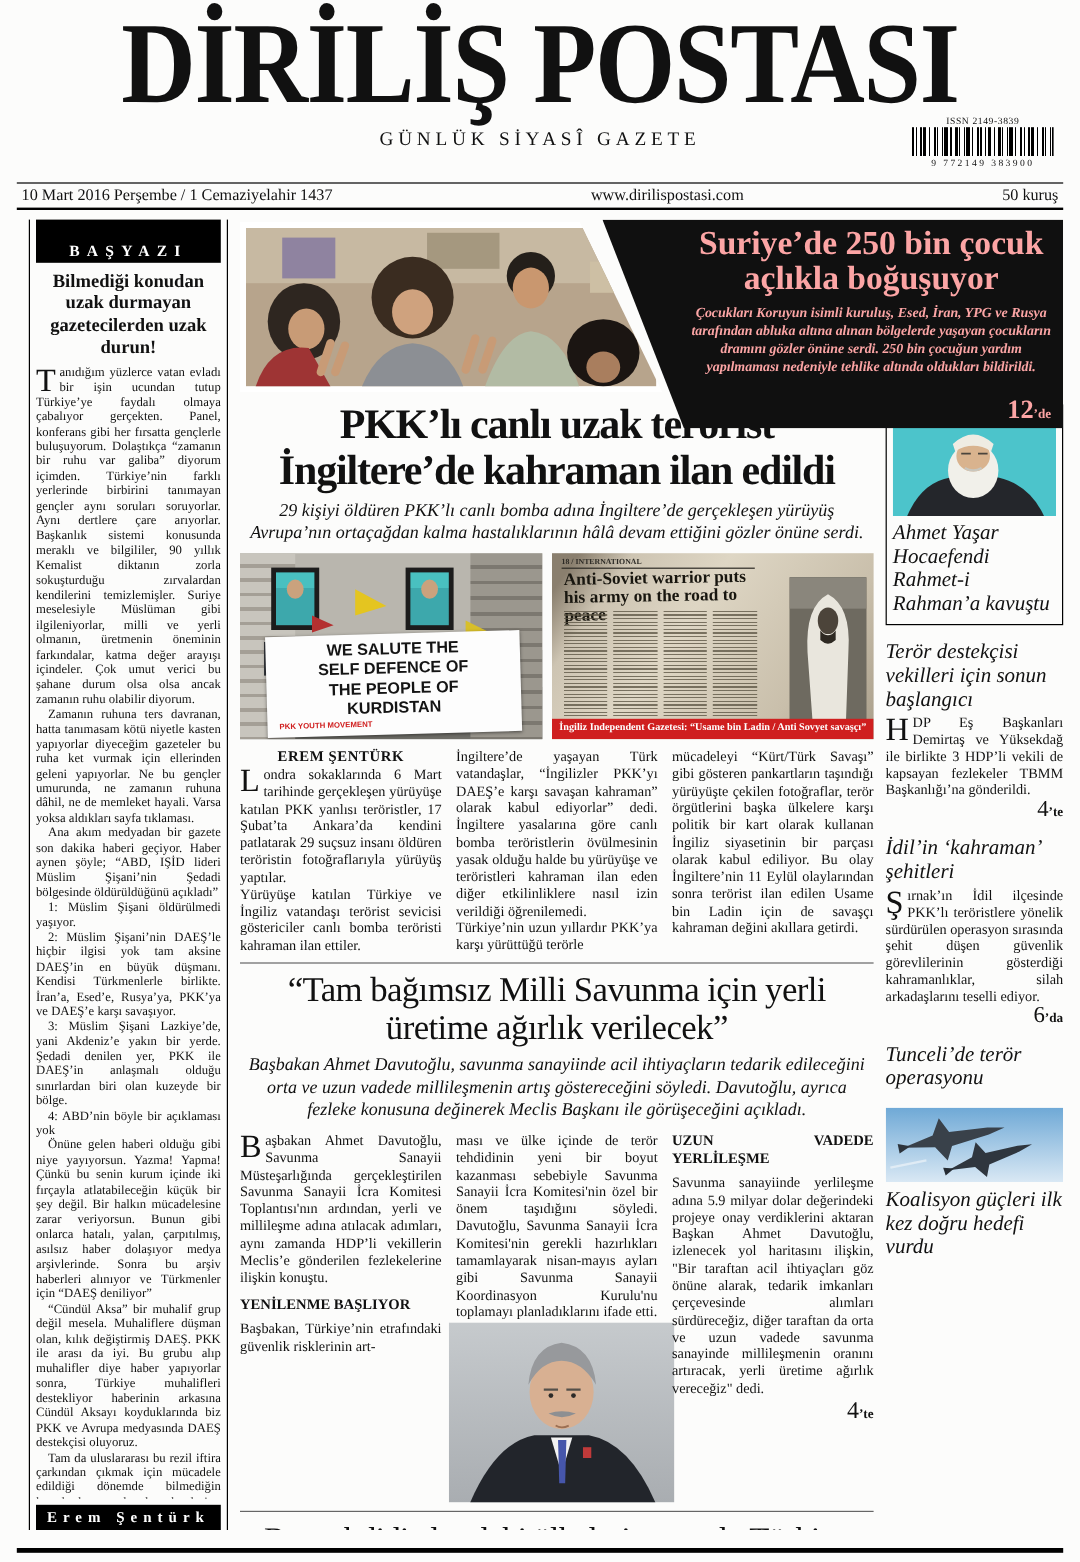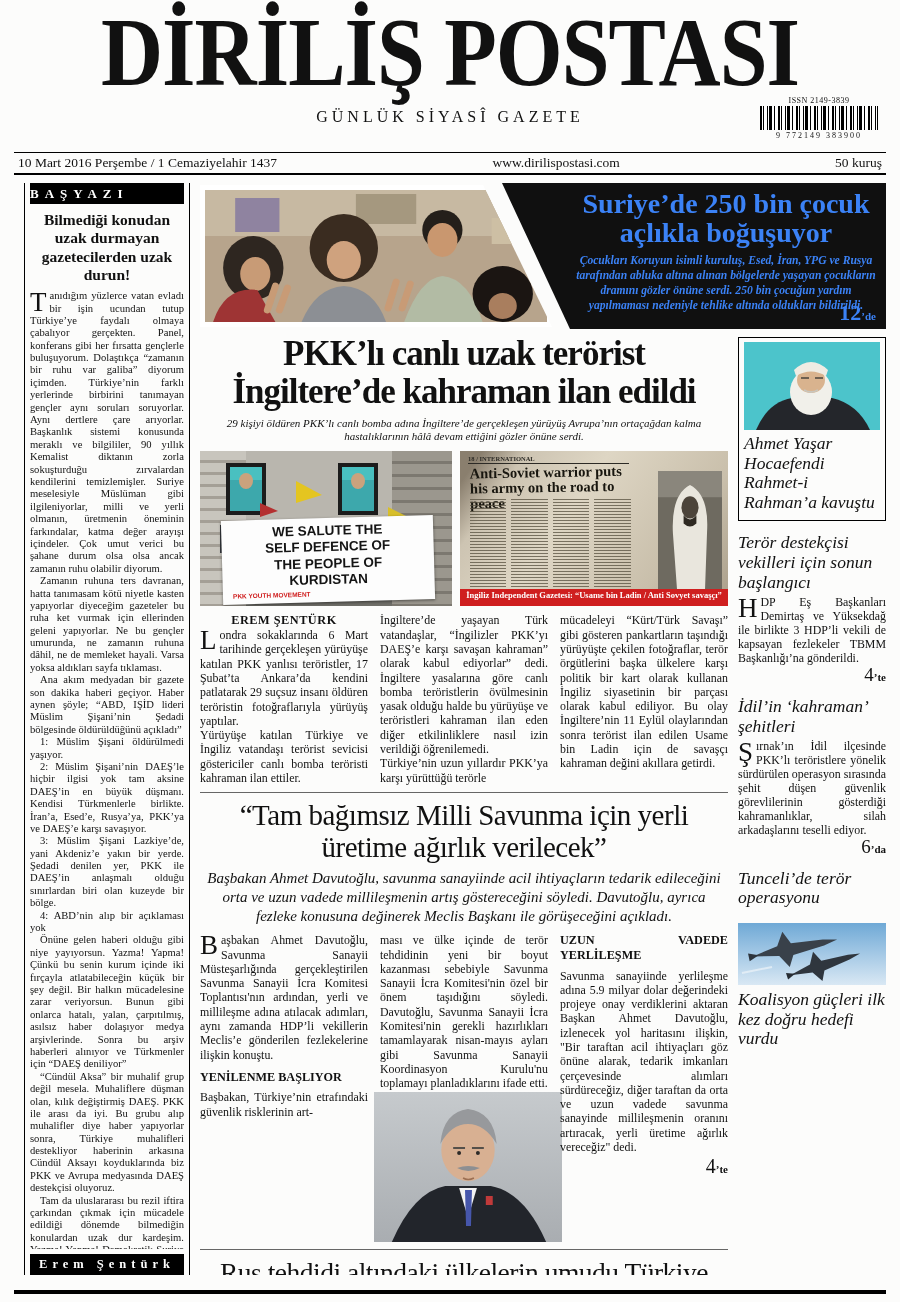--- a/index.html
+++ b/index.html
@@ -23,57 +23,57 @@
   .dateline{display:flex;justify-content:space-between;align-items:center;
             padding:2px 18px;font-size:13.5px;}
   .rule2{border-top:2px solid #000;margin:0 14px 0;}
 
   
   .content{display:flex;gap:10px;padding:8px 14px 0 24px;height:1100px;overflow:hidden;}
 
   
   .basyazi{width:166px;flex:none;border-left:1px solid #000;border-right:1px solid #000;
            padding:0 5px;display:flex;flex-direction:column;}
-  .by-head{background:#000;color:#fff;text-align:left;font-weight:bold;font-size:13px;
-           letter-spacing:6px;padding:3px 0 2px;}
+  .by-head{background:#000;color:#fff;text-align:center;font-weight:bold;font-size:13px;
+           letter-spacing:6px;padding:18px 0 2px;}
   .by-title{font-weight:bold;font-size:15.5px;line-height:1.18;text-align:center;margin:7px 1px 6px;}
   .by-body{font-size:10.6px;line-height:1.17;text-align:justify;flex:1;overflow:hidden;}
   .by-body p.ind{text-indent:10px;}
   .by-byline{background:#000;color:#fff;text-align:center;font-weight:bold;font-size:12.5px;
              letter-spacing:5px;padding:3px 0;margin-top:5px;}
   .dc::first-letter{float:left;font-size:27px;line-height:.82;padding:1px 3px 0 0;}
 
   
   .right-region{flex:1;display:flex;flex-direction:column;}
 
   
   .top-banner{position:relative;height:146px;margin-bottom:6px;flex:none;}
   .children{position:absolute;left:0;top:2px;width:352px;height:142px;background:#fff;
             padding:5px;clip-path:polygon(0 0,283px 0,352px 100%,0 100%);}
   .children svg{width:100%;height:100%;display:block;}
-  .black-banner{position:absolute;left:296px;right:0;top:0;height:146px;background:#101010;
-                clip-path:polygon(6px 0,100% 0,100% 100%,74px 100%);color:#3b82f6;
+  .black-banner{position:absolute;left:296px;right:0;top:0;height:174px;background:#101010;
+                clip-path:polygon(6px 0,100% 0,100% 100%,74px 100%);color:#fca5a5;
                 padding:6px 8px 4px 78px;text-align:center;}
   .bb-head{font-weight:bold;font-size:28px;line-height:1.05;white-space:pre-line;}
   .bb-sub{font-style:italic;font-weight:bold;font-size:11.6px;line-height:1.3;margin-top:5px;
           text-align:center;padding:0 2px;}
   .bb-ref{position:absolute;right:10px;bottom:3px;}
   .pref{white-space:nowrap;}
   .pref .n{font-size:20px;}
   .pref .s{font-size:11px;font-weight:bold;}
   .bb-ref .n{font-size:22px;font-weight:bold;}
 
   .inner{display:flex;gap:10px;flex:1;}
   main{width:528px;flex:none;}
   .sidebar{flex:1;padding-top:2px;}
 
   
   .lead-head{font-weight:bold;font-size:35px;line-height:1.08;text-align:center;
              letter-spacing:-1px;white-space:pre-line;}
-  .lead-sub{font-style:italic;font-size:11px;line-height:1.22;text-align:center;margin:6px 4px 8px;}
+  .lead-sub{font-style:italic;font-size:15px;line-height:1.22;text-align:center;margin:6px 4px 8px;}
   .photos{display:flex;gap:8px;height:155px;margin-bottom:5px;}
   .ph-left{width:252px;position:relative;overflow:hidden;background:
      linear-gradient(180deg,#b9b6ae 0 52%,#8f8d86 52% 72%,#6f6e68 72% 100%);}
   .ph-left .bld{position:absolute;top:0;bottom:0;width:46px;background:
      repeating-linear-gradient(180deg,#c8c5bd 0 9px,#a49f96 9px 12px);}
   .ph-left .bld.l{left:0;} .ph-left .bld.r{right:0;width:60px;background:
      repeating-linear-gradient(180deg,#9b978e 0 10px,#7c7870 10px 13px);}
   .crowd{position:absolute;left:20px;right:30px;top:62px;height:40px;background:
      radial-gradient(circle at 12% 55%,#23282e 0 8px,transparent 9px),
      radial-gradient(circle at 30% 45%,#2c3138 0 9px,transparent 10px),
@@ -166,21 +166,21 @@
     <aside class="basyazi">
       <div class="by-head">BAŞYAZI</div>
       <div class="by-title">Bilmediği konudan uzak durmayan gazetecilerden uzak durun!</div>
       <div class="by-body">
         <p class="dc">Tanıdığım yüzlerce vatan evladı bir işin ucundan tutup Türkiye’ye faydalı olmaya çabalıyor gerçekten. Panel, konferans gibi her fırsatta gençlerle buluşuyorum. Dolaştıkça “zamanın bir ruhu var galiba” diyorum içimden. Türkiye’nin farklı yerlerinde birbirini tanımayan gençler aynı soruları soruyorlar. Aynı dertlere çare arıyorlar. Başkanlık sistemi konusunda meraklı ve bilgililer, 90 yıllık Kemalist diktanın zorla sokuşturduğu zırvalardan kendilerini temizlemişler. Suriye meselesiyle Müslüman gibi ilgileniyorlar, milli ve yerli olmanın, üretmenin öneminin farkındalar, katma değer arayışı içindeler. Çok umut verici bu şahane durum olsa olsa ancak zamanın ruhu olabilir diyorum.</p>
         <p class="ind">Zamanın ruhuna ters davranan, hatta tanımasam kötü niyetle kasten yapıyorlar diyeceğim gazeteler bu ruha ket vurmak için ellerinden geleni yapıyorlar. Ne bu gençler umurunda, ne zamanın ruhuna dâhil, ne de memleket hayali. Varsa yoksa aldıkları sayfa tıklaması.</p>
         <p class="ind">Ana akım medyadan bir gazete son dakika haberi geçiyor. Haber aynen şöyle; “ABD, IŞİD lideri Müslim Şişani’nin Şedadi bölgesinde öldürüldüğünü açıkladı”</p>
         <p class="ind">1: Müslim Şişani öldürülmedi yaşıyor.</p>
         <p class="ind">2: Müslim Şişani’nin DAEŞ’le hiçbir ilgisi yok tam aksine DAEŞ’in en büyük düşmanı. Kendisi Türkmenlerle birlikte. İran’a, Esed’e, Rusya’ya, PKK’ya ve DAEŞ’e karşı savaşıyor.</p>
         <p class="ind">3: Müslim Şişani Lazkiye’de, yani Akdeniz’e yakın bir yerde. Şedadi denilen yer, PKK ile DAEŞ’in anlaşmalı olduğu sınırlardan biri olan kuzeyde bir bölge.</p>
-        <p class="ind">4: ABD’nin alıp bir açıklaması yok</p>
+        <p class="ind">4: ABD’nin böyle bir açıklaması yok</p>
         <p class="ind">Önüne gelen haberi olduğu gibi niye yayıyorsun. Yazma! Yapma! Çünkü bu senin kurum içinde iki fırçayla atlatabileceğin küçük bir şey değil. Bir halkın mücadelesine zarar veriyorsun. Bunun gibi onlarca hatalı, yalan, çarpıtılmış, asılsız haber dolaşıyor medya arşivlerinde. Sonra bu arşiv haberleri alınıyor ve Türkmenler için “DAEŞ deniliyor”</p>
         <p class="ind">“Cündül Aksa” bir muhalif grup değil mesela. Muhaliflere düşman olan, kılık değiştirmiş DAEŞ. PKK ile arası da iyi. Bu grubu alıp muhalifler diye haber yapıyorlar sonra, Türkiye muhalifleri destekliyor haberinin arkasına Cündül Aksayı koyduklarında biz PKK ve Avrupa medyasında DAEŞ destekçisi oluyoruz.</p>
         <p class="ind">Tam da uluslararası bu rezil iftira çarkından çıkmak için mücadele edildiği dönemde bilmediğin konulardan uzak dur kardeşim. Yazma! Yapma! Demokratik Suriye Güçleri diye bir örgüt yok kardeşim onlar PKK. Yazma! Yapma! Nasrallah denilen Hizbulşeytan çetesinin lideri “İsrail’i tehdit etti” diye yazma kardeşim. Bu bir tezgah, yapma!</p>
 
       </div>
       <div class="by-byline">Erem Şentürk</div>
     </aside>
 
     <div class="right-region">
 

